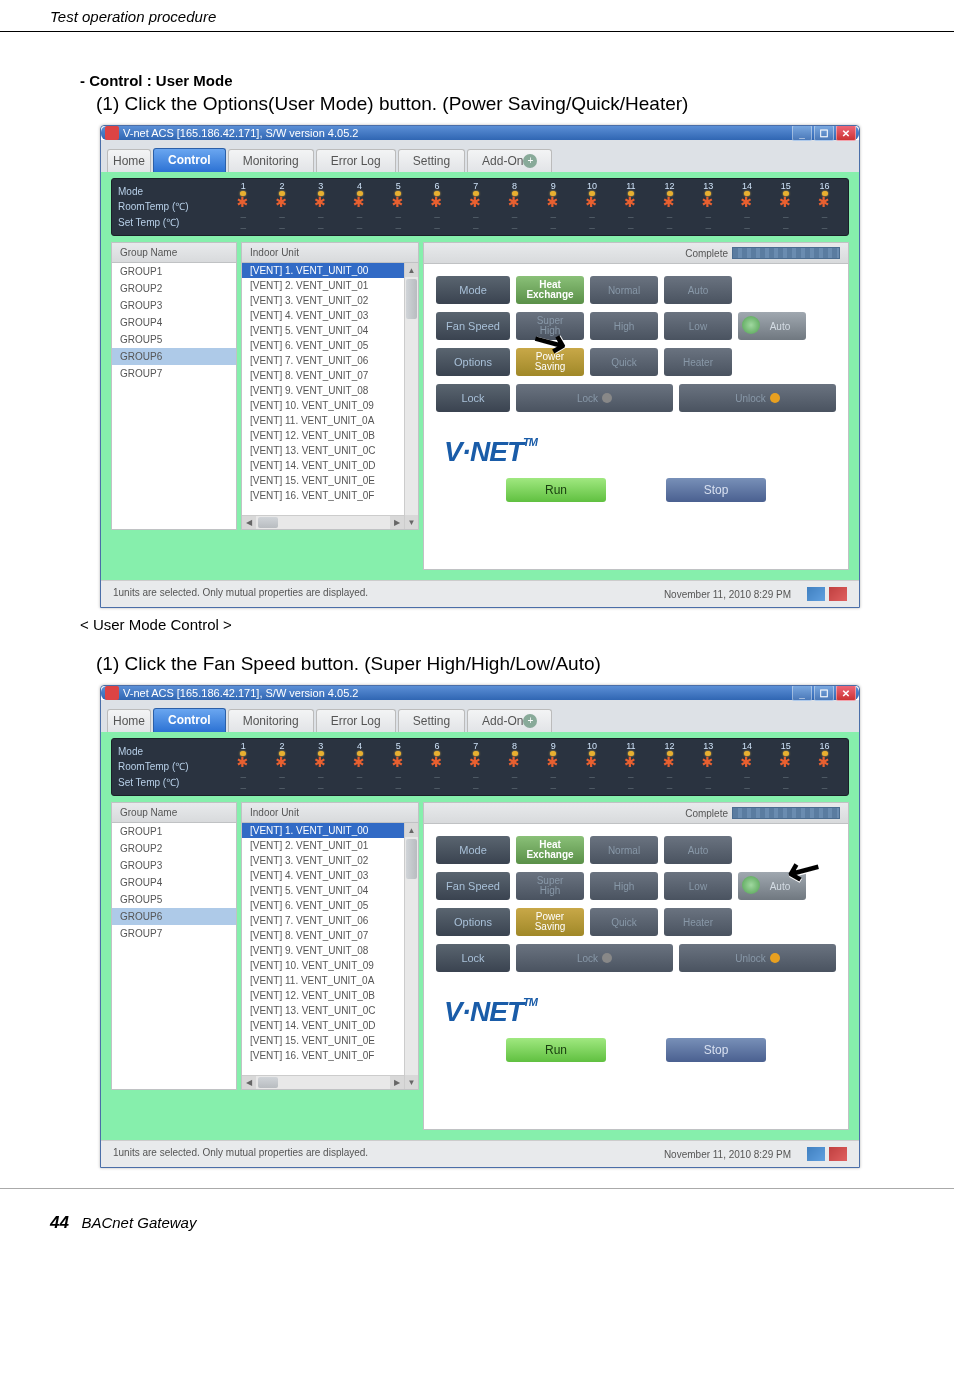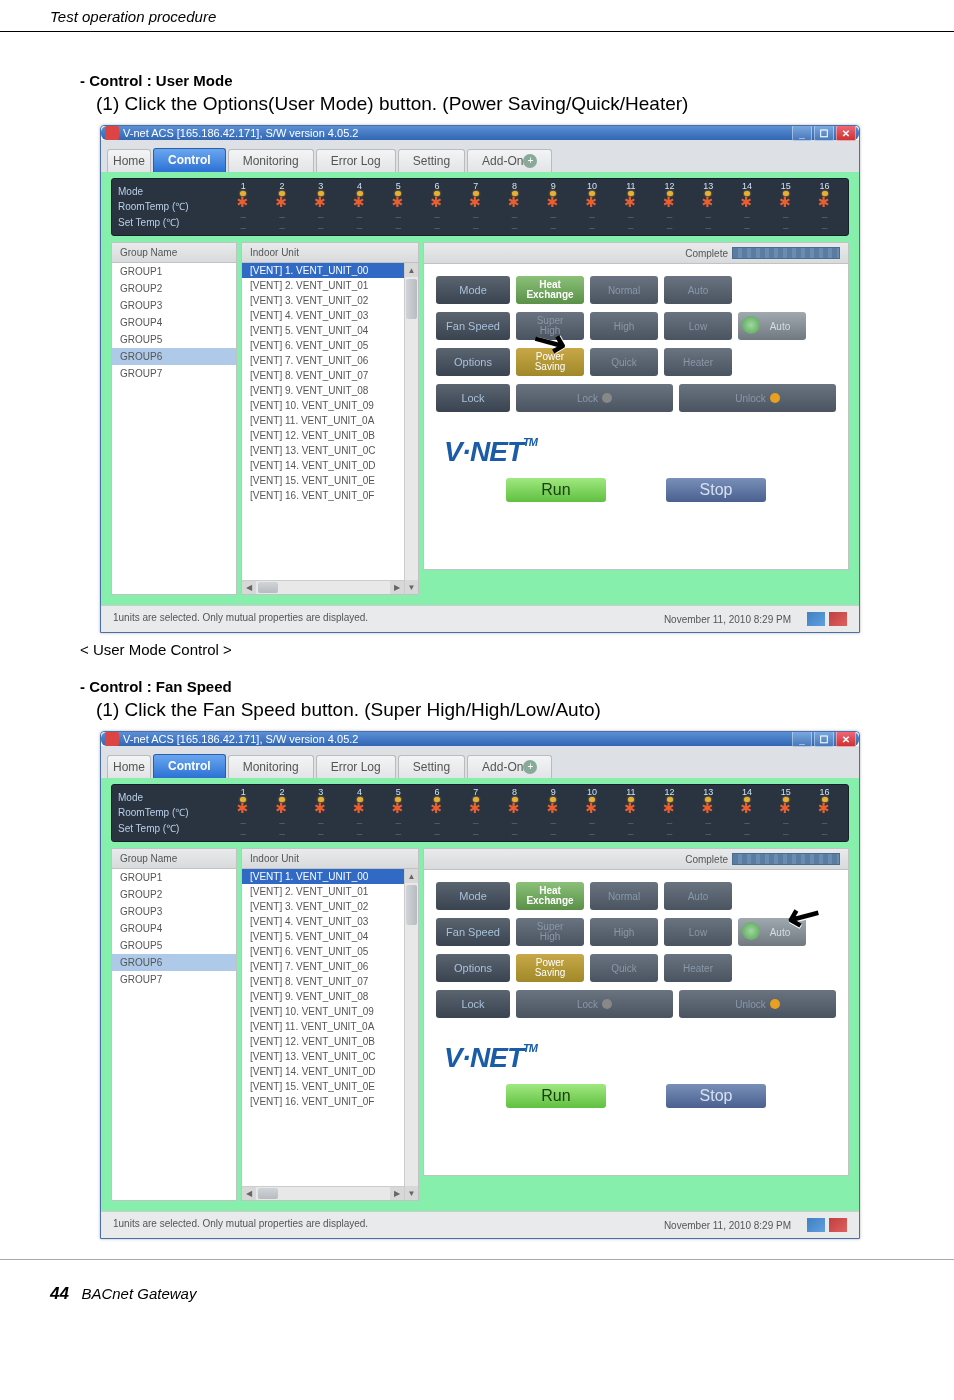--- a/index.html
+++ b/index.html
@@ -43,21 +43,21 @@
     .strip-dot { width: 6px; height: 6px; background: #e8b030; border-radius: 50%; box-shadow: 0 0 2px #f0c050; }
     .strip-fan { width: 16px; height: 16px; position: relative; }
     .strip-fan::before { content: '✱'; position: absolute; color: #e86030; font-size: 14px; top: -2px; left: 1px; }
     .strip-dash { color: #5a6570; font-size: 10px; }
 
     .panels { display: flex; gap: 4px; margin-top: 6px; }
     .panel-left { width: 126px; }
     .panel-mid { width: 178px; }
     .panel-right { flex: 1; }
     .panel-header { background: linear-gradient(#e8eaec, #d8dadc); padding: 4px 8px; font-size: 10px; color: #555; border: 1px solid #c0c2c4; }
-    .panel-body { border: 1px solid #c0c2c4; border-top: none; background: #fff; height: 332px; overflow: hidden; position: relative; }
+    .panel-body { border: 1px solid #c0c2c4; border-top: none; background: #fff; height: 267px; overflow: hidden; position: relative; }
     .group-item { padding: 3px 8px; font-size: 10px; color: #555; }
     .group-item.selected { background: #aecae8; }
     .unit-item { padding: 2px 8px; font-size: 10px; color: #555; white-space: nowrap; }
     .unit-item.highlighted { background: #316ac5; color: #fff; }
     .scroll-track { position: absolute; right: 0; top: 0; bottom: 0; width: 14px; background: #e8e8e8; border-left: 1px solid #ccc; }
     .scroll-thumb { position: absolute; left: 1px; right: 1px; background: linear-gradient(90deg, #d0d4d8, #b8bcc0); border-radius: 2px; height: 40px; top: 16px; }
     .scroll-btn { position: absolute; left: 0; right: 0; height: 14px; background: #d8d8d8; display: flex; align-items: center; justify-content: center; font-size: 8px; color: #666; }
     .scroll-btn.up { top: 0; }
     .scroll-btn.down { bottom: 0; }
     .hscroll { position: absolute; bottom: 0; left: 0; right: 14px; height: 14px; background: #e8e8e8; border-top: 1px solid #ccc; }
@@ -79,21 +79,21 @@
     .lock-row .ctrl-btn { width: auto; padding: 0 20px; }
     .lock-circle { width: 10px; height: 10px; border-radius: 50%; margin-left: 4px; display: inline-block; }
     .lock-circle.gray { background: #888; }
     .lock-circle.orange { background: #e8a020; }
     .green-circle { width: 18px; height: 18px; border-radius: 50%; background: radial-gradient(#a0d8a0, #50a050); position: absolute; left: 4px; top: 4px; }
 
     .vnet-logo { font-family: Arial Black, Arial; font-size: 28px; font-weight: 700; font-style: italic; color: #1a5ca8; margin: 24px 0 0 8px; letter-spacing: -1px; }
     .vnet-logo .tm { font-size: 11px; font-style: italic; vertical-align: top; color: #1a5ca8; }
 
     .run-stop-row { display: flex; justify-content: center; gap: 60px; margin-top: 10px; }
-    .rs-btn { width: 100px; height: 24px; display: flex; align-items: center; justify-content: center; font-size: 16px; border-radius: 3px; }
+    .rs-btn { width: 100px; height: 24px; display: flex; align-items: center; justify-content: center; font-size: 12px; border-radius: 3px; }
     .rs-btn.run { background: linear-gradient(#a0e880, #60c040); color: #1a4010; }
     .rs-btn.stop { background: linear-gradient(#7890b8, #4a6090); color: #d8e0f0; }
 
     .statusbar { display: flex; justify-content: space-between; padding: 6px 12px; font-size: 10px; color: #555; background: #e8eaec; border-top: 1px solid #ccc; }
     .status-icons { display: flex; gap: 4px; }
     .status-icon { width: 18px; height: 14px; }
     .status-icon.a { background: linear-gradient(135deg, #4080c0, #60a0e0); }
     .status-icon.b { background: linear-gradient(135deg, #c04040, #e06060); }
 
     .arrow { position: absolute; font-size: 40px; color: #000; font-weight: bold; z-index: 10; text-shadow: 1px 1px 0 #fff; }
@@ -368,21 +368,20 @@
               <span class="status-icon a"></span>
               <span class="status-icon b"></span>
             </span>
       </span>
     </div>
   </div>
 </div>
 
 <div class="caption">&lt; User Mode Control &gt;</div>
 
-<div class="section-title">- Control : Fan Speed</div>
 <div class="section-desc">(1) Click the Fan Speed button. (Super High/High/Low/Auto)</div>
 
 <div class="app-window">
   <div class="titlebar">
     <div class="titlebar-icon"></div>
     <div class="titlebar-text">V-net ACS [165.186.42.171],   S/W version 4.05.2</div>
     <div class="titlebar-buttons">
       <div class="tb-btn tb-min">_</div>
       <div class="tb-btn tb-max">☐</div>
       <div class="tb-btn tb-close">✕</div>

